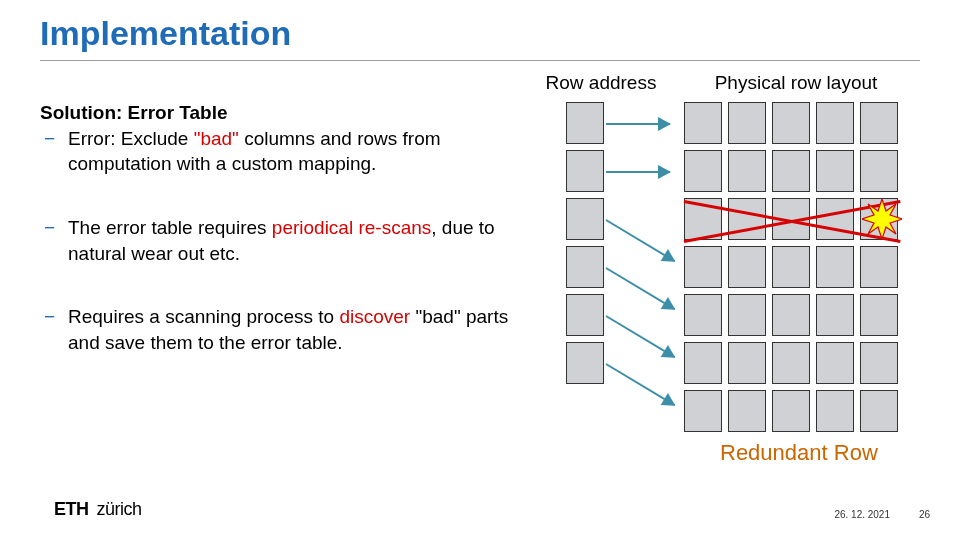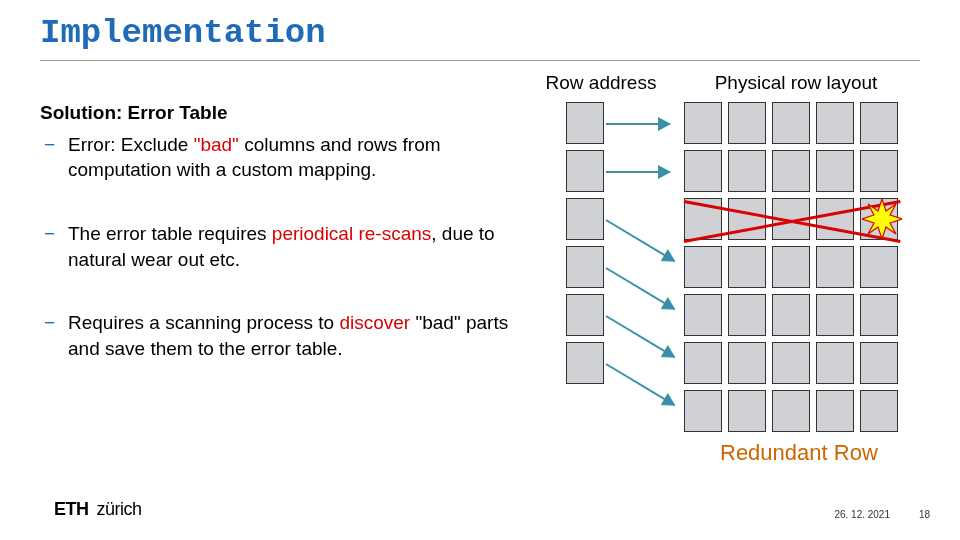--- a/index.html
+++ b/index.html
@@ -24,41 +24,39 @@
     width: 960px;
     height: 540px;
   }
   .title {
     position: absolute;
     left: 40px;
     top: 14px;
     font-size: 34px;
     font-weight: 700;
     color: var(--accent);
-    font-family: Liberation Mono, monospace;
   }
   .hr {
     position: absolute;
     left: 40px;
     right: 40px;
     top: 60px;
     height: 1px;
     background: #9a9a9a;
   }
   .body {
     position: absolute;
     left: 40px;
     top: 100px;
     width: 470px;
     font-size: 19px;
     line-height: 1.35;
   }
   .body .heading {
     font-weight: 700;
-    margin-bottom: 6px;
   }
   .body ul {
     list-style: none;
     padding: 0;
     margin: 0;
   }
   .body li {
     position: relative;
     padding-left: 28px;
     margin-bottom: 38px;
@@ -263,15 +261,15 @@
 
     </div>
   </div>
 
   <div class="redundant" style="left:720px; top:440px;">Redundant Row</div>
 
   <div class="footer-logo">
     <span>ETH</span><span class="thin">zürich</span>
   </div>
   <div class="footer-date">26. 12. 2021</div>
-  <div class="footer-page">18</div>
+  <div class="footer-page">26</div>
 
 </div>
 
 </body></html>

